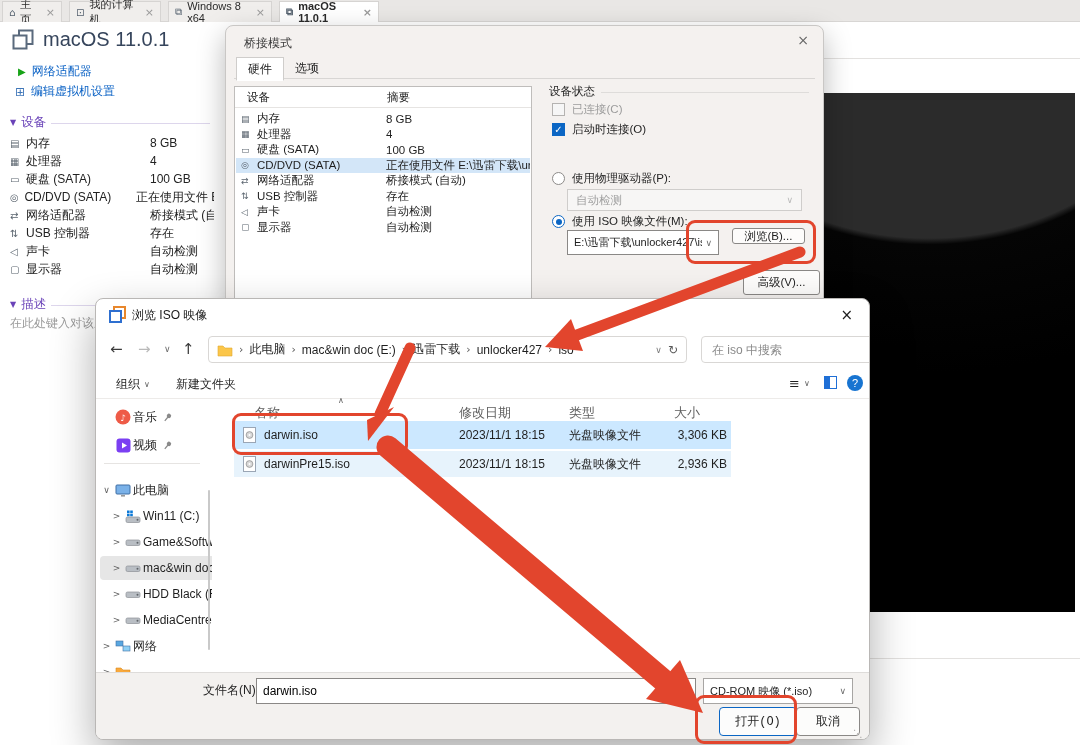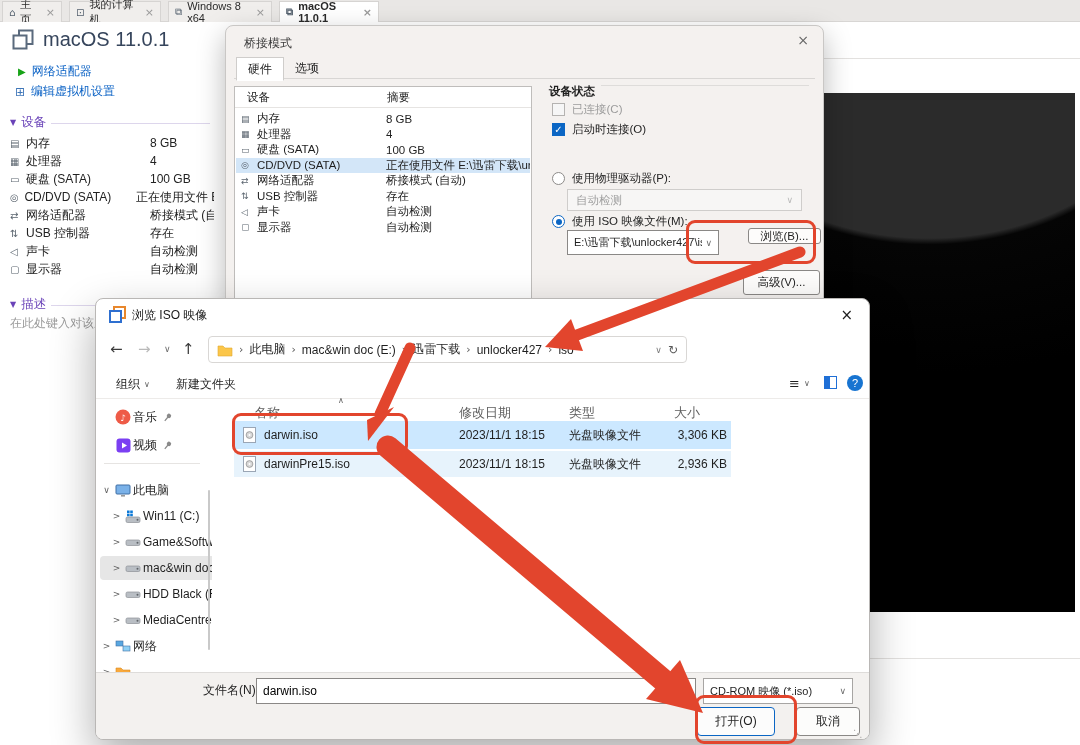--- a/index.html
+++ b/index.html
@@ -49,21 +49,21 @@
   .stab.active{background:#fff;border:1px solid #cfcdcb;border-bottom:1px solid #fff;z-index:2;}
   .stabline{position:absolute;left:8px;right:8px;top:52px;height:1px;background:#d8d6d4;}
   .devbox{position:absolute;left:8px;top:60px;width:298px;height:218px;background:#fff;border:1px solid #bfbdbb;overflow:hidden;box-sizing:border-box;}
   .devbox .hdr{position:absolute;left:0;top:0;width:100%;height:20px;border-bottom:1px solid #e6e4e2;}
   .devbox .hdr span{position:absolute;top:3px;color:#222;font-size:11.5px;}
   .srow{position:absolute;left:1px;width:294px;height:15.5px;display:flex;align-items:center;font-size:11.5px;}
   .srow.sel{background:#d3e6f8;}
   .srow .i{width:16px;padding-left:5px;color:#5c6670;font-size:9px;}
   .srow .n{width:129px;white-space:nowrap;overflow:hidden;}
   .srow .s{flex:1;white-space:nowrap;overflow:hidden;}
-  .grp{position:absolute;display:flex;align-items:flex-start;gap:6px;font-size:11.5px;color:#1f1f1f;font-weight:bold;}
+  .grp{position:absolute;display:flex;align-items:center;gap:6px;font-size:11.5px;color:#1f1f1f;}
   .grp .line{flex:1;border-top:1px solid #dedcda;margin-top:1px;}
   .cb{position:absolute;width:13px;height:13px;border:1px solid #b5b3b1;background:#f6f6f6;box-sizing:border-box;}
   .cb.on{background:#0b66c4;border-color:#0b66c4;color:#fff;font-size:10px;line-height:12px;text-align:center;}
   .cb-lab{position:absolute;font-size:11.5px;}
   .radio{position:absolute;width:13px;height:13px;border-radius:50%;border:1px solid #8d8b89;background:#fff;box-sizing:border-box;}
   .radio.on{border:1px solid #0b66c4;}
   .radio.on::after{content:"";position:absolute;left:2.5px;top:2.5px;width:6px;height:6px;border-radius:50%;background:#0b66c4;}
   .ddl{position:absolute;height:22px;border:1px solid #cfcdcb;background:#f7f6f5;color:#a0a0a0;
        display:flex;align-items:center;padding:0 8px;box-sizing:border-box;font-size:11.5px;}
   .ddl .ar{margin-left:auto;color:#b8b8b8;font-size:9px;}
@@ -104,22 +104,22 @@
   .frow.sel{background:#cce8ff;}
   .frow.alt{background:#e7f3fc;}
   .fcell{position:absolute;font-size:12px;color:#1f1f1f;white-space:nowrap;}
   .bbar{position:absolute;left:0;top:373px;width:100%;height:69px;background:#f3f1ef;border-top:1px solid #dedcda;
         border-radius:0 0 8px 8px;box-sizing:border-box;}
   .fnlabel{position:absolute;left:107px;top:9px;font-size:12px;color:#1f1f1f;}
   .fninput{position:absolute;left:160px;top:5px;width:440px;height:26px;border:1px solid #8a8886;background:#fff;box-sizing:border-box;}
   .fninput input{border:none;outline:none;width:100%;height:100%;padding:0 6px;font-size:12px;font-family:inherit;box-sizing:border-box;background:transparent;}
   .ftype{position:absolute;left:607px;top:5px;width:150px;height:26px;border:1px solid #a7a5a3;background:#fff;
          display:flex;align-items:center;padding:0 6px;box-sizing:border-box;font-size:11px;}
-  .obtn{position:absolute;left:601px;top:34px;width:76px;height:27px;border:1px solid #0b66c4;border-radius:4px;
-        background:#fcfcfc;display:flex;align-items:center;justify-content:center;font-size:12px;}
+  .obtn{position:absolute;left:623px;top:34px;width:76px;height:27px;border:1px solid #0b66c4;border-radius:4px;
+        background:#fcfcfc;display:flex;align-items:center;justify-content:center;font-size:12px;font-family:Liberation Mono, monospace;}
   .cbtn{position:absolute;left:700px;top:34px;width:62px;height:27px;border:1px solid #8a8886;border-radius:4px;
         background:#fcfcfb;display:flex;align-items:center;justify-content:center;font-size:12px;}
   .grip{position:absolute;right:6px;bottom:2px;color:#b0aeac;font-size:10px;}
   .help{width:16px;height:16px;border-radius:50%;background:#1774d1;color:#fff;font-size:11px;line-height:16px;text-align:center;}
   .pane-ico{width:13px;height:13px;border:1px solid #1f6fd6;box-sizing:border-box;background:linear-gradient(90deg,#1f6fd6 45%,#fff 45%);}
 
   
   .watermark{position:absolute;left:708px;top:684px;display:flex;align-items:center;gap:8px;z-index:40;}
   .wm-ico{width:28px;height:28px;border-radius:50%;background:#bcbcbc;position:relative;}
   .wm-ico::after{content:"";position:absolute;left:7px;top:9px;width:14px;height:6px;border-radius:3px;background:#e9e9e9;}
@@ -300,21 +300,21 @@
     <div class="ddl" style="left:341px;top:163px;width:235px">
       <span>自动检测</span>
       <span class="ar g">∨</span>
     </div>
     <div class="radio on" style="left:326px;top:189px"></div>
     <div class="cb-lab" style="left:346px;top:188px">使用 ISO 映像文件(M):</div>
     <div class="combo" style="left:341px;top:204px;width:152px">
       <span class="tx">E:\迅雷下载\unlocker427\isc</span>
       <span class="ar g">∨</span>
     </div>
-    <div class="wbtn" style="left:522px;top:202px;width:73px;height:16px">浏览(B)...</div>
+    <div class="wbtn" style="left:506px;top:202px;width:73px;height:16px">浏览(B)...</div>
     <div class="wbtn" style="left:517px;top:244px;width:77px;height:25px">高级(V)...</div>
   </div>
 
   <div class="dlg-browse">
     <svg class="abs" style="left:13px;top:7px" width="17" height="17">
       <rect x="5" y="1" width="11" height="11" fill="#fff" stroke="#e8872c" stroke-width="2"></rect>
       <rect x="1" y="5" width="11" height="11" fill="#fff" stroke="#2e6fd0" stroke-width="2"></rect>
     </svg>
     <div class="btitle">浏览 ISO 映像</div>
     <div class="xbtn g" style="right:16px;top:7px;font-size:15px;color:#1f1f1f">×</div>
@@ -336,20 +336,24 @@
       <span class="crumb">迅雷下载</span>
       <span class="csep g">›</span>
       <span class="crumb">unlocker427</span>
       <span class="csep g">›</span>
       <span class="crumb">iso</span>
       <span style="flex:1"></span>
       <span class="csep g" style="font-size:9px;color:#7a7a7a">∨</span>
       <span class="csep g" style="font-size:12px;color:#5a5a5a">↻</span>
     </div>
 
+    <div class="search">
+      <input type="text" placeholder="在 iso 中搜索" style="">
+
+    </div>
 
     <div class="btoolbar">
       <div class="tbitem" style="left:20px">
         <span>组织</span>
         <span class="g" style="font-size:8px;color:#5f5f5f">∨</span>
       </div>
       <div class="tbitem" style="left:80px">
         <span>新建文件夹</span>
       </div>
       <div class="tbitem" style="left:693px">

